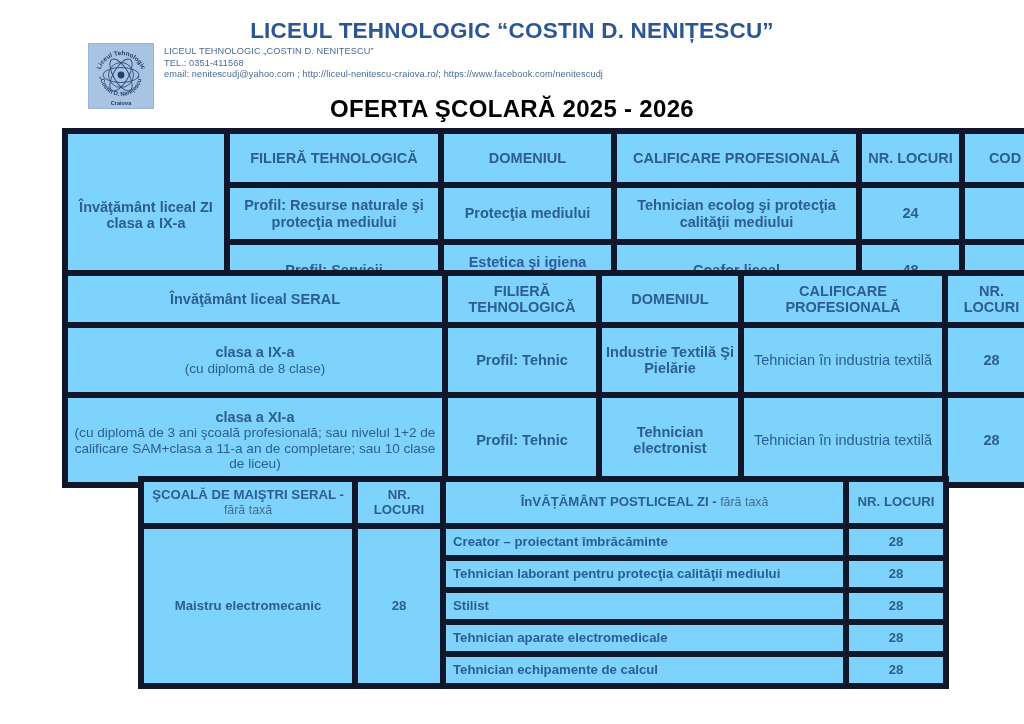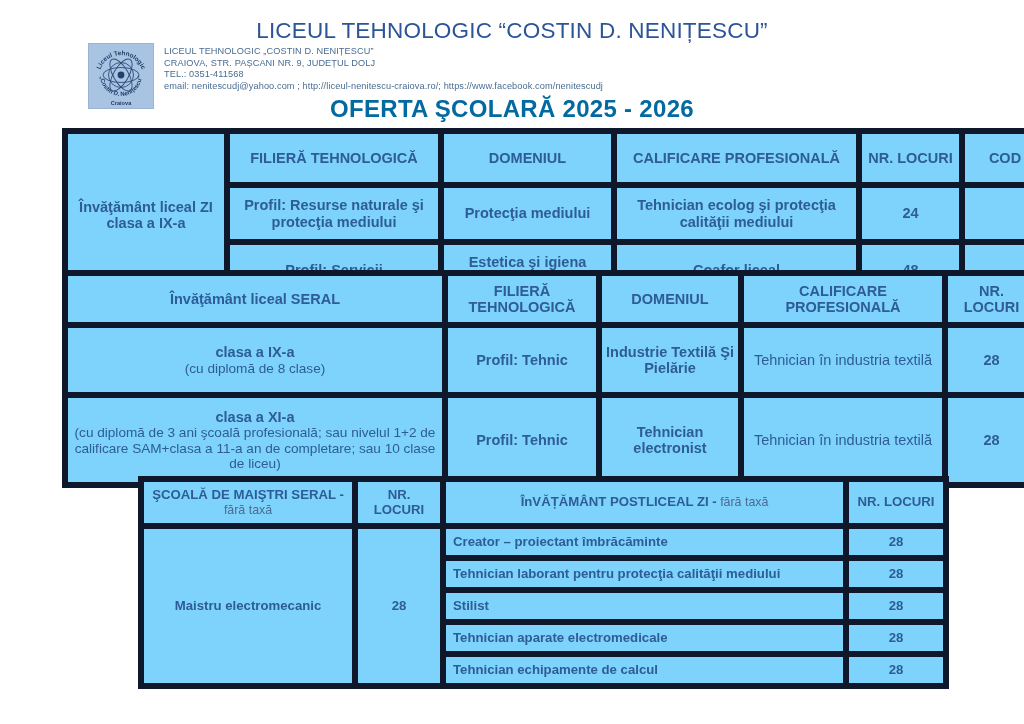--- a/index.html
+++ b/index.html
@@ -23,21 +23,21 @@
     height: 724px;
   }
 
   .main-title {
     position: absolute;
     left: 0;
     top: 18px;
     width: 1024px;
     text-align: center;
     font-size: 22.5px;
-    font-weight: normal;
+    font-weight: bold;
     color: #2c5596;
     letter-spacing: 0.2px;
   }
 
   .letterhead {
     position: absolute;
     left: 88px;
     top: 43px;
     display: flex;
     align-items: flex-start;
@@ -64,21 +64,21 @@
   .letterhead-text div { letter-spacing: 0.1px; }
 
   .sub-title {
     position: absolute;
     left: 0;
     top: 95px;
     width: 1024px;
     text-align: center;
     font-size: 24px;
     font-weight: bold;
-    color: #0369a1;
+    color: #000000;
     letter-spacing: 0.3px;
   }
 
   
   table {
     border-collapse: collapse;
     position: absolute;
     table-layout: fixed;
   }
   table td {
@@ -167,21 +167,20 @@
           <textPath href="#arcTop" startOffset="50%" text-anchor="middle">Liceul Tehnologic</textPath>
         </text>
         <text font-family="'Liberation Sans',sans-serif" font-size="6" font-weight="bold" fill="#1f3c66">
           <textPath href="#arcBot" startOffset="50%" text-anchor="middle">„Costin D. Nenițescu”</textPath>
         </text>
         <text x="32" y="61" font-family="'Liberation Sans',sans-serif" font-size="5.6" font-weight="bold" fill="#1f3c66" text-anchor="middle">Craiova</text>
       </svg>
     </div>
     <div class="letterhead-text">
       <div>LICEUL TEHNOLOGIC „COSTIN D. NENIȚESCU”</div>
-      <div>CRAIOVA, STR. PAȘCANI NR. 9, JUDEȚUL DOLJ</div>
       <div>TEL.: 0351-411568</div>
       <div>email: nenitescudj@yahoo.com ; http://liceul-nenitescu-craiova.ro/; https://www.facebook.com/nenitescudj</div>
     </div>
   </div>
 
   <div class="sub-title">OFERTA ŞCOLARĂ 2025 - 2026</div>
 
   <table id="table-oferta-zi">
     <tbody>
         <tr class="row-h">

